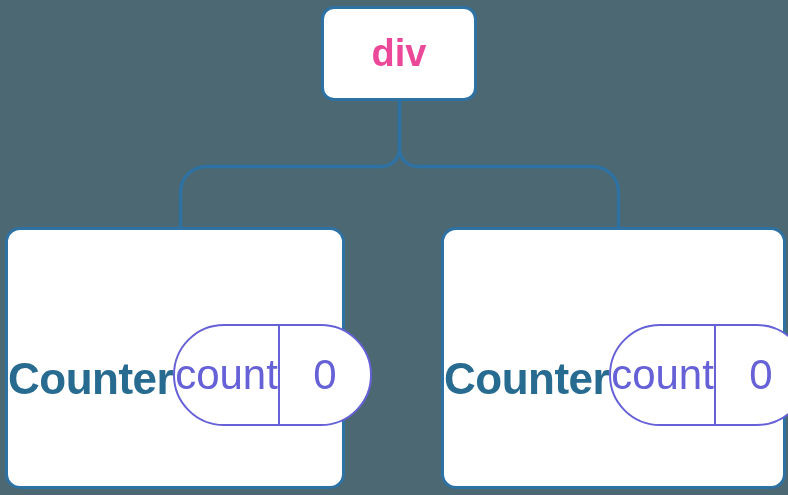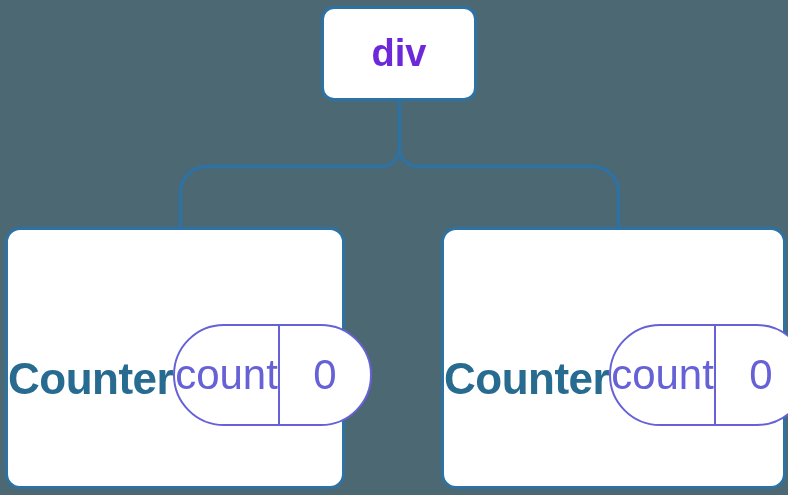--- a/index.html
+++ b/index.html
@@ -29,21 +29,21 @@
     width: 150px;
     height: 89px;
     background: #ffffff;
     border: 3px solid #2e72a4;
     border-radius: 13px;
     display: flex;
     align-items: center;
     justify-content: center;
     font-size: 38px;
     font-weight: 600;
-    color: #6d28d9;
+    color: #ec4899;
     box-sizing: content-box;
   }
   .component-card {
     position: absolute;
     top: 227px;
     height: 256px;
     background: #ffffff;
     border: 3px solid #2e72a4;
     border-radius: 15px;
     display: flex;

